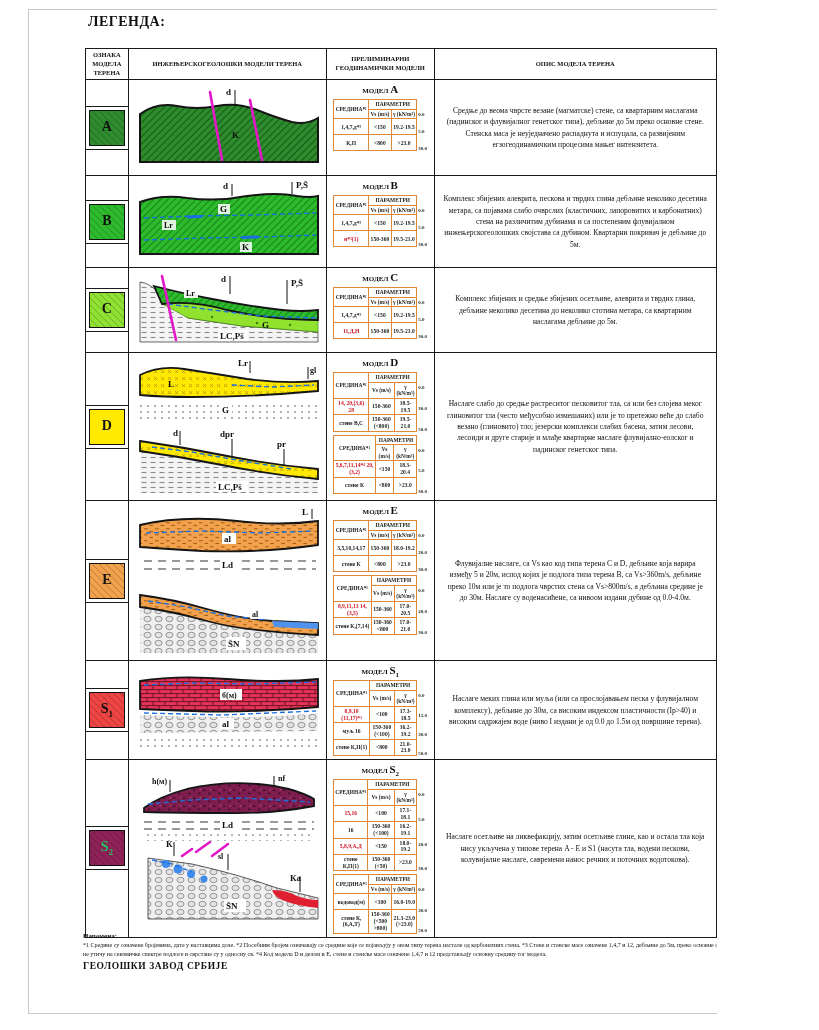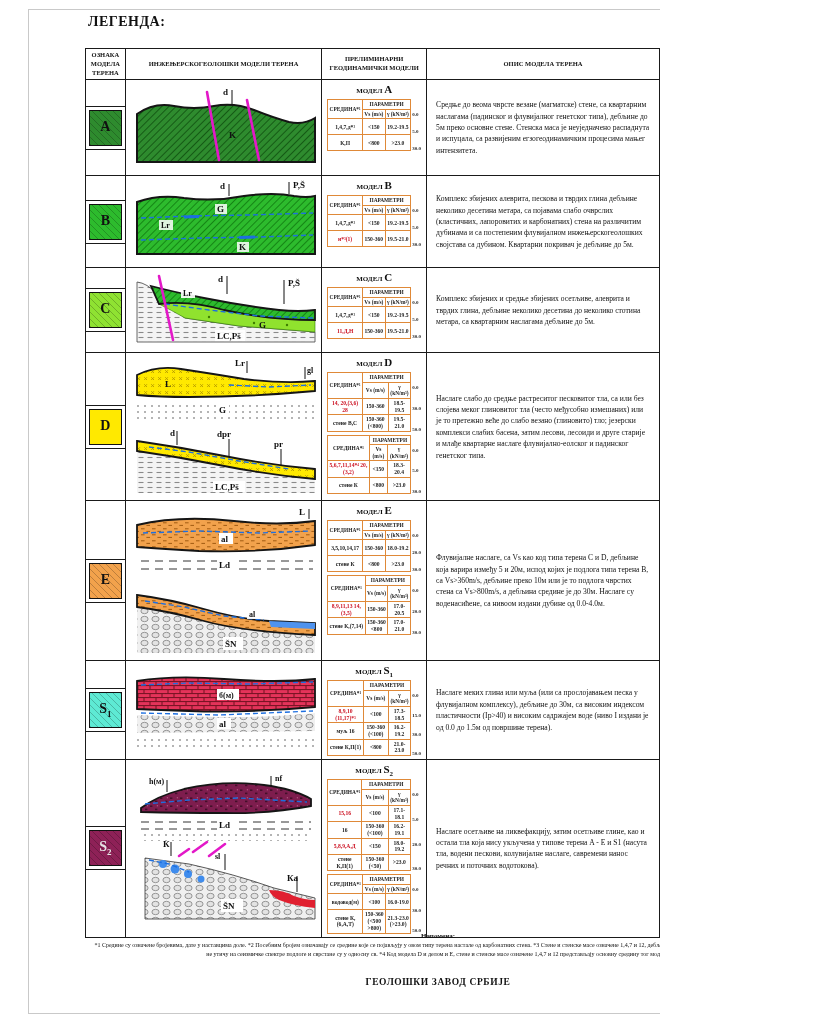--- a/index.html
+++ b/index.html
@@ -1,16 +1,16 @@
 <!DOCTYPE html>
 <html><head>
 <meta charset="utf-8">
 <style>
   html,body{margin:0;padding:0;background:#fff;}
-  .page{position:relative;width:660px;height:1030px;background:#fff;overflow:hidden;
+  .page{position:relative;width:717px;height:1030px;background:#fff;overflow:hidden;
         font-family:"Liberation Serif","DejaVu Serif",serif;color:#111;}
   .scan-border{position:absolute;left:28px;top:9px;width:777px;height:1003px;
                border:1px solid #c9c9c9;z-index:0;}
   .content{position:relative;z-index:1;}
   .doc-title{position:absolute;left:88px;top:14px;font-size:14px;font-weight:bold;letter-spacing:.5px;}
   table.legend{position:absolute;left:85px;top:48px;border-collapse:collapse;table-layout:fixed;}
   .legend th,.legend td{border:1.6px solid #1a1a1a;padding:0;vertical-align:middle;}
   .legend th{font-size:6.5px;font-weight:bold;text-align:center;line-height:1.35;padding:2px 1px;}
   td.c1{vertical-align:middle;}
   .c1wrap{display:flex;flex-direction:column;height:100%;}
@@ -30,25 +30,25 @@
   .ptwrap{position:relative;width:96px;margin:1px auto 3px;text-align:left;}
   .pt{width:84px;border-collapse:collapse;border:1.8px solid #df8938;margin-left:1px;}
   .pt td{border:1.1px solid #df8938;font-size:5.6px;line-height:1.2;padding:1px 1px;text-align:center;
          font-weight:bold;color:#222;}
   .pt td.hd{font-size:5.4px;}
   .pt tr.dr td{height:13px;}
   .pt td.red{color:#cc1122;}
   .depths{position:absolute;right:0;top:13px;bottom:0;width:10px;display:flex;flex-direction:column;
           justify-content:space-between;font-size:5px;font-weight:bold;color:#222;}
   td.c4{vertical-align:middle;}
-  .desc{font-size:7.6px;line-height:1.5;margin:0;padding:6px 9px;text-align:left;}
-  .notes{position:absolute;left:93px;top:932px;width:690px;text-align:center;}
+  .desc{font-size:7.6px;line-height:1.5;margin:0;padding:6px 9px;text-align:center;}
+  .notes{position:absolute;left:83px;top:932px;width:690px;text-align:left;}
   .note-title{font-size:7px;font-weight:bold;margin:0;}
   .note-body{font-size:6px;line-height:1.5;margin:1px 0 0 0;}
-  .publisher{margin-top:18px;font-size:9.5px;font-weight:bold;letter-spacing:.6px;}
+  .publisher{margin-top:2px;font-size:9.5px;font-weight:bold;letter-spacing:.6px;}
   .wl{fill:none;stroke:#1d6fe0;stroke-width:1.4;stroke-dasharray:5 3;}
   .mg{stroke:#e318c8;stroke-width:2.6;stroke-linecap:round;fill:none;}
   .tk{stroke:#111;stroke-width:1;}
   .lb{font:bold 9px "Liberation Serif","DejaVu Serif",serif;fill:#111;}
   .lb2{font:bold 8px "Liberation Serif","DejaVu Serif",serif;fill:#111;}
 </style>
 </head>
 <body>
 
 <div class="page">
@@ -515,21 +515,21 @@
           <td class="c4">
             <p class="desc">Флувијалне наслаге, са Vs као код типа терена C и D, дебљине која варира између 5 и 20м, испод којих је подлога типа терена B, са Vs&gt;360m/s, дебљине преко 10м или је то подлога чврстих стена са Vs&gt;800m/s, а дебљина средине је до 30м. Наслаге су воденасићене, са нивоом издани дубине од 0.0-4.0м.</p>
           </td>
         </tr>
 
         <tr style="height:95px">
           <td class="c1">
             <div class="c1wrap">
                 <div class="sp"></div>
               <div class="mid">
-                  <div class="swatch hatch" style="background-color: #5eead4;">
+                  <div class="swatch hatch" style="background-color: #ef4444;">
                 <span class="swl"><span>S</span><sub>1</sub></span>
                   </div>
                 </div>
               <div class="sp"></div>
               </div>
           </td>
           <td class="c2">
             <svg width="190" height="87" viewBox="0 0 190 87">
               <path fill="url(#pBr)" stroke="#151515" stroke-width="1.8" d="M8 16 Q45 10 95 14 Q150 18 186 14 L186 42 Q120 48 60 46 Q30 45 8 44 Z"></path>
               <polyline class="wl" points="12,20 60,18 120,19 184,17"></polyline>
@@ -584,21 +584,21 @@
             <p class="desc">Наслаге меких глина или муља (или са прослојавањем песка у флувијалном комплексу), дебљине до 30м, са високим индексом пластичности (Ip&gt;40) и високим садржајем воде (ниво I издани је од 0.0 до 1.5м од површине терена).</p>
           </td>
         </tr>
 
         <tr style="height:157px">
           <td class="c1">
             <div class="c1wrap">
                 <div class="sp"></div>
               <div class="mid">
                   <div class="swatch hatch" style="background-color: rgb(142, 33, 87);">
-                <span class="swl" style="color:#e5e5e5"><span>S</span><sub>2</sub></span>
+                <span class="swl" style="color:#22c55e"><span>S</span><sub>2</sub></span>
                   </div>
                 </div>
               <div class="sp"></div>
               </div>
           </td>
           <td class="c2">
             <svg width="190" height="149" viewBox="0 0 190 149">
               <path fill="url(#pPu)" stroke="#151515" stroke-width="1.8" d="M12 36 Q28 24 55 17 Q95 8 135 13 Q165 17 182 27 L182 34 Q140 42 95 41 Q50 41 12 40 Z"></path>
               <polyline class="wl" points="16,32 60,28 110,26 178,30"></polyline>
               <line class="tk" x1="38" y1="8" x2="38" y2="20"></line>

